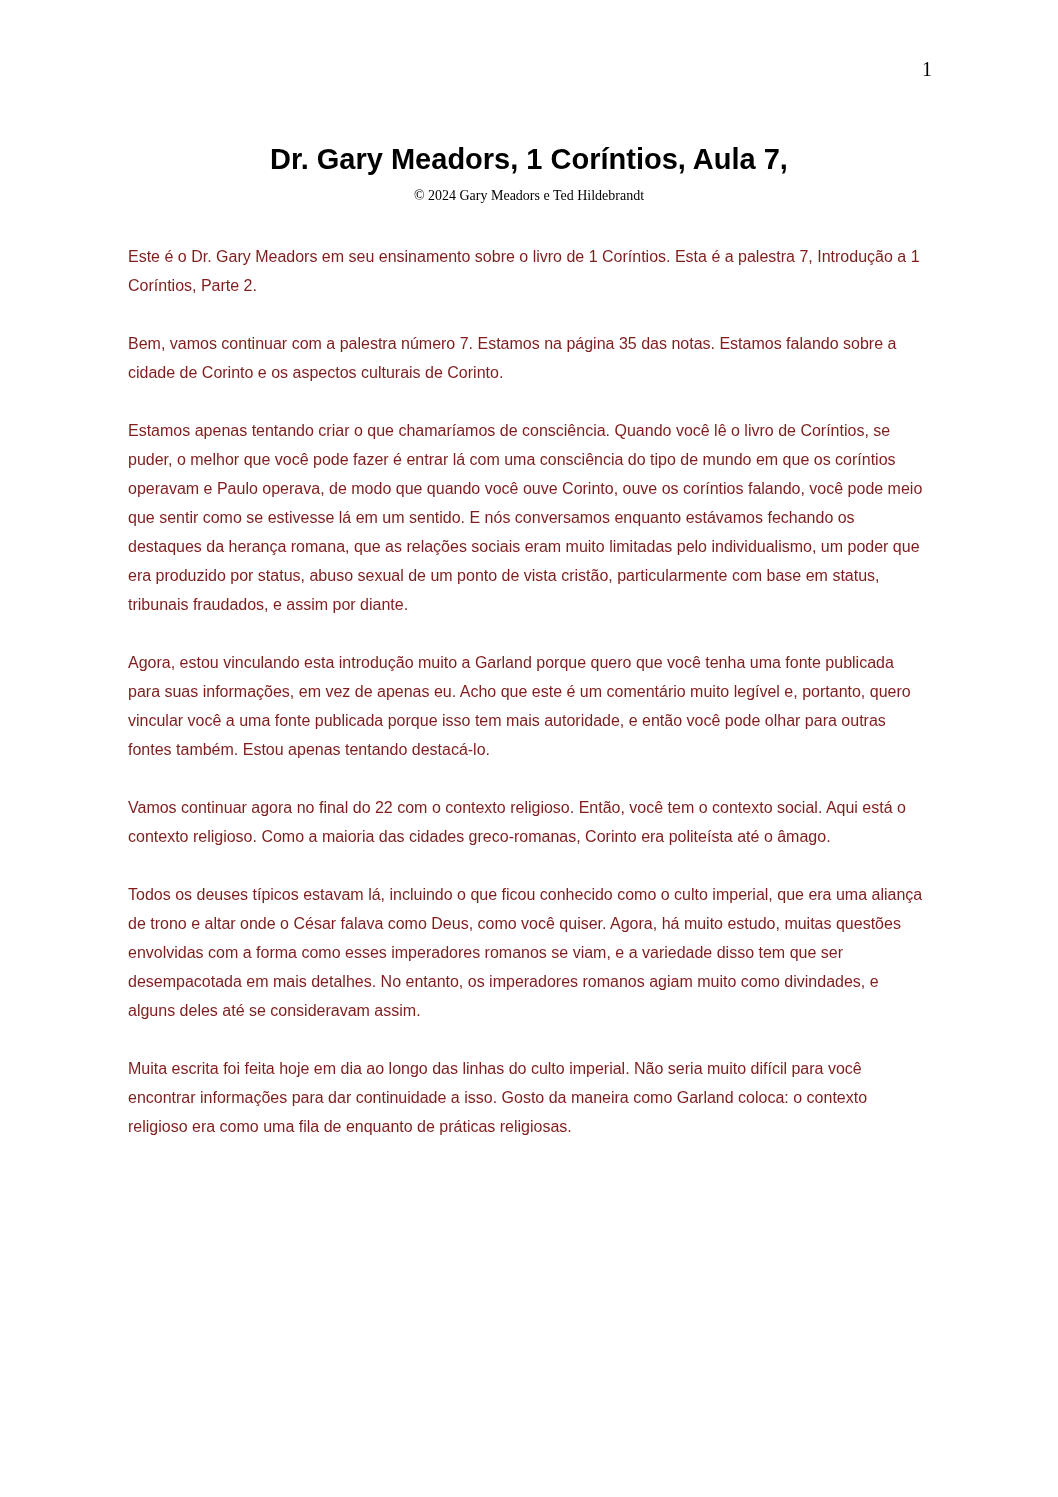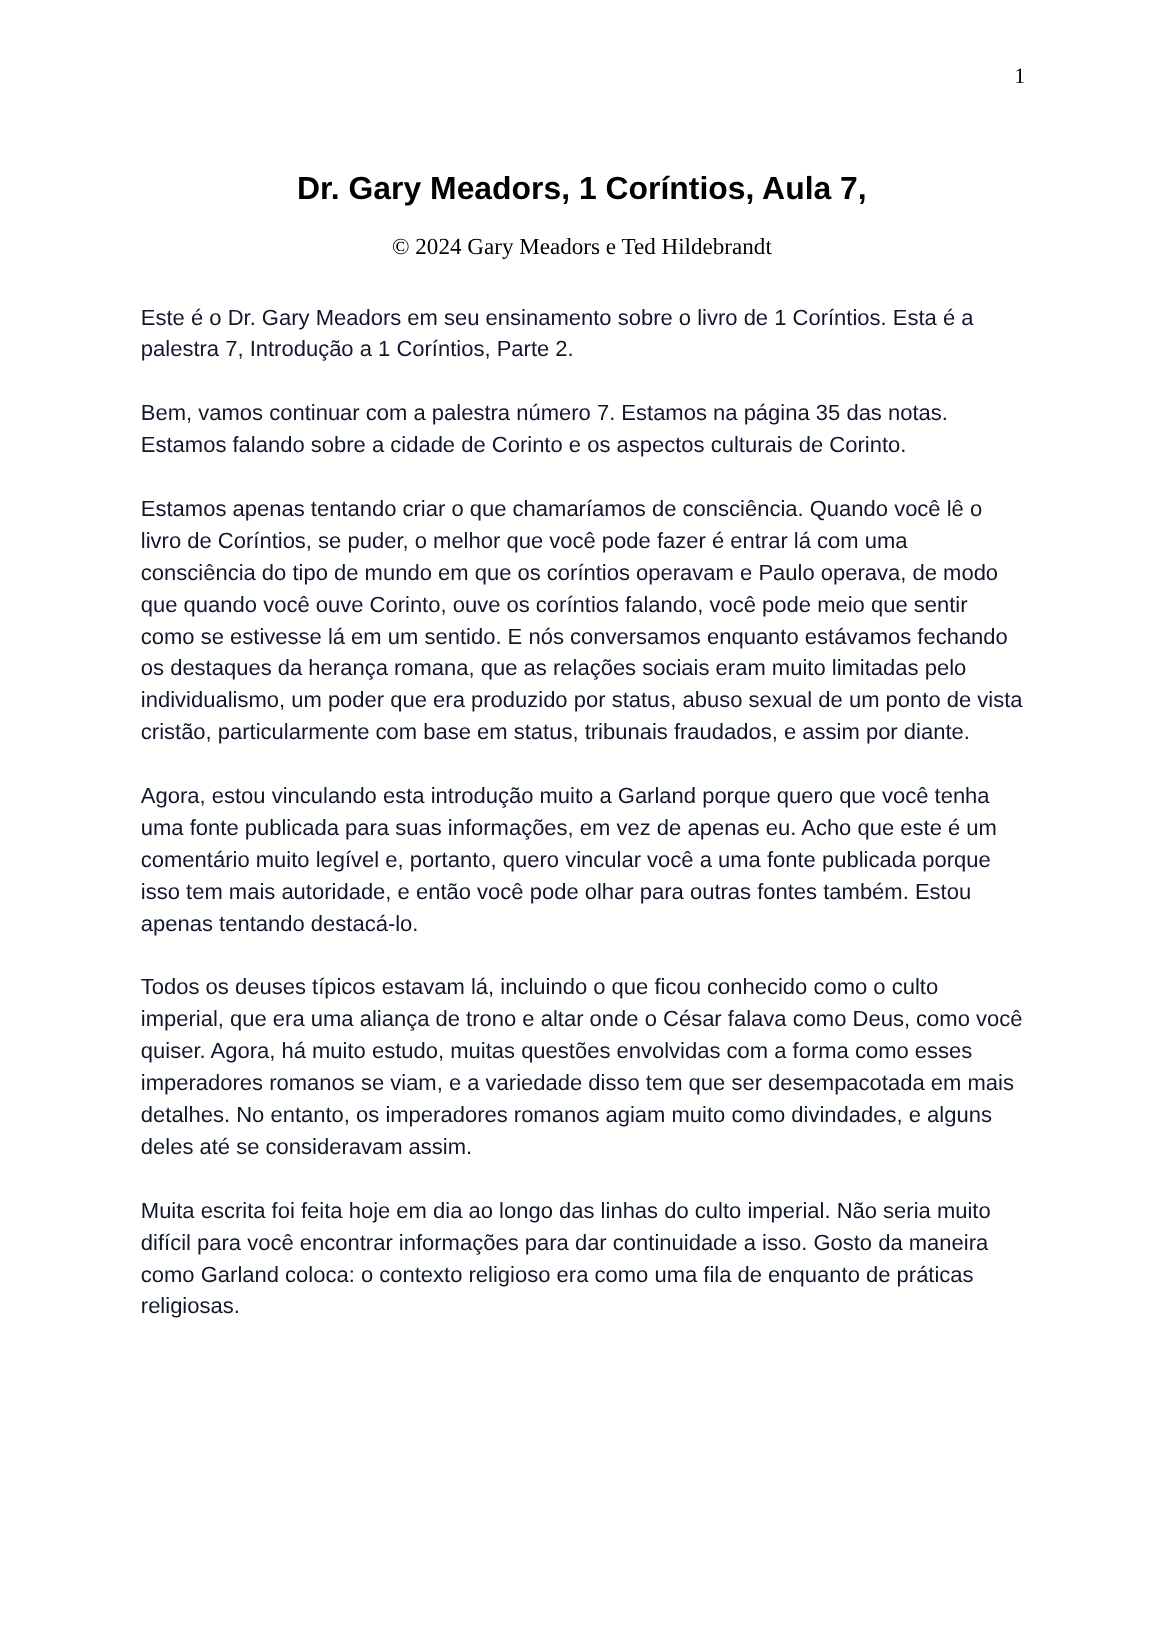--- a/index.html
+++ b/index.html
@@ -20,42 +20,42 @@
   }
   .page-number {
     position: absolute;
     top: 58px;
     right: 126px;
     font-family: "Liberation Serif", serif;
     font-size: 20px;
     color: #000000;
   }
   .title {
-    margin: 17px;
+    margin: 4px;
     padding-top: 133px;
     text-align: center;
     font-size: 29px;
     font-weight: bold;
     line-height: 1.55;
     font-family: "Liberation Sans", sans-serif;
     color: #000000;
   }
   .copyright {
     text-align: center;
     font-family: "Liberation Serif", serif;
-    font-size: 21px;
+    font-size: 14px;
     margin-top: 6px;
     color: #000000;
   }
   .body-text {
     margin: 38px 128px 0 128px;
-    font-size: 20px;
+    font-size: 16px;
     line-height: 29px;
     text-align: left;
-    color: #0f172a;
+    color: #7f1d1d;
   }
   .body-text p {
     margin: 0 0 29px 0;
   }
 </style>
 </head>
 <body>
 
 <div class="page">
 
@@ -65,17 +65,18 @@
     <span>Dr. Gary Meadors, 1 Coríntios, Aula 7,</span><br>
   </h1>
 
   <div class="copyright">© 2024 Gary Meadors e Ted Hildebrandt</div>
 
   <div class="body-text">
     <p>Este é o Dr. Gary Meadors em seu ensinamento sobre o livro de 1 Coríntios. Esta é a palestra 7, Introdução a 1 Coríntios, Parte 2.</p>
     <p>Bem, vamos continuar com a palestra número 7. Estamos na página 35 das notas. Estamos falando sobre a cidade de Corinto e os aspectos culturais de Corinto.</p>
     <p>Estamos apenas tentando criar o que chamaríamos de consciência. Quando você lê o livro de Coríntios, se puder, o melhor que você pode fazer é entrar lá com uma consciência do tipo de mundo em que os coríntios operavam e Paulo operava, de modo que quando você ouve Corinto, ouve os coríntios falando, você pode meio que sentir como se estivesse lá em um sentido. E nós conversamos enquanto estávamos fechando os destaques da herança romana, que as relações sociais eram muito limitadas pelo individualismo, um poder que era produzido por status, abuso sexual de um ponto de vista cristão, particularmente com base em status, tribunais fraudados, e assim por diante.</p>
     <p>Agora, estou vinculando esta introdução muito a Garland porque quero que você tenha uma fonte publicada para suas informações, em vez de apenas eu. Acho que este é um comentário muito legível e, portanto, quero vincular você a uma fonte publicada porque isso tem mais autoridade, e então você pode olhar para outras fontes também. Estou apenas tentando destacá-lo.</p>
+    <p>Vamos continuar agora no final do 22 com o contexto religioso. Então, você tem o contexto social. Aqui está o contexto religioso. Como a maioria das cidades greco-romanas, Corinto era politeísta até o âmago.</p>
     <p>Todos os deuses típicos estavam lá, incluindo o que ficou conhecido como o culto imperial, que era uma aliança de trono e altar onde o César falava como Deus, como você quiser. Agora, há muito estudo, muitas questões envolvidas com a forma como esses imperadores romanos se viam, e a variedade disso tem que ser desempacotada em mais detalhes. No entanto, os imperadores romanos agiam muito como divindades, e alguns deles até se consideravam assim.</p>
     <p>Muita escrita foi feita hoje em dia ao longo das linhas do culto imperial. Não seria muito difícil para você encontrar informações para dar continuidade a isso. Gosto da maneira como Garland coloca: o contexto religioso era como uma fila de enquanto de práticas religiosas.</p>
   </div>
 
 </div>
 
 </body></html>

